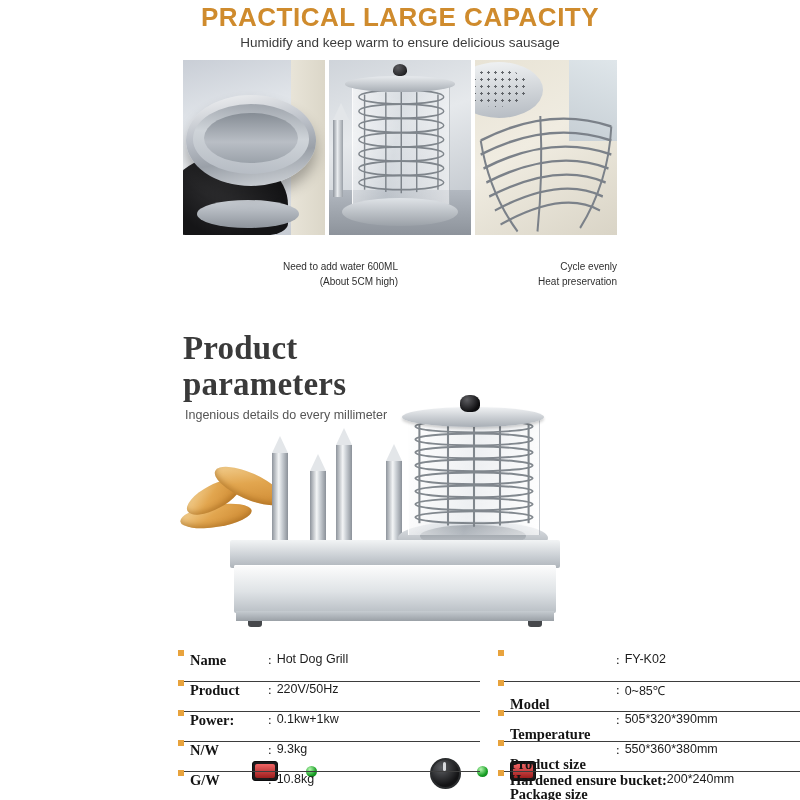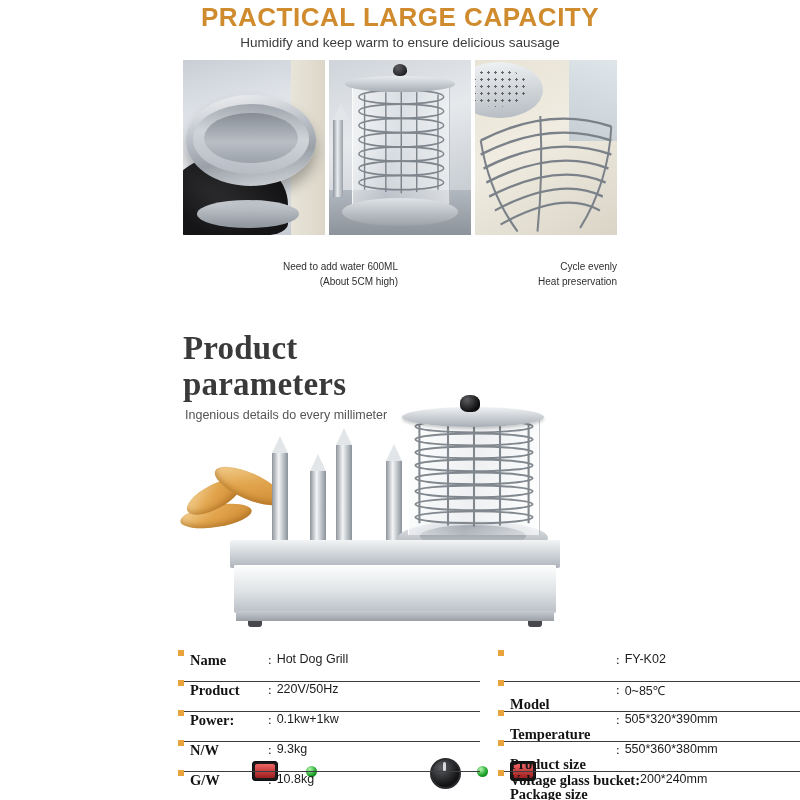--- a/index.html
+++ b/index.html
@@ -326,19 +326,19 @@
         <span class="val">505*320*390mm</span>
       </div>
       <div class="srow">
         <span class="sq"></span>
         <span class="lbl lw2">Package size</span>
         <span class="colon">:</span>
         <span class="val">550*360*380mm</span>
       </div>
       <div class="srow">
         <span class="sq"></span>
-        <span class="lbl">Voltage glass bucket:</span>
+        <span class="lbl">Hardened ensure bucket:</span>
         <span class="val" style="margin-left:0;">200*240mm</span>
       </div>
     </div>
 
   </div>
 </div>
 
 </body></html>

